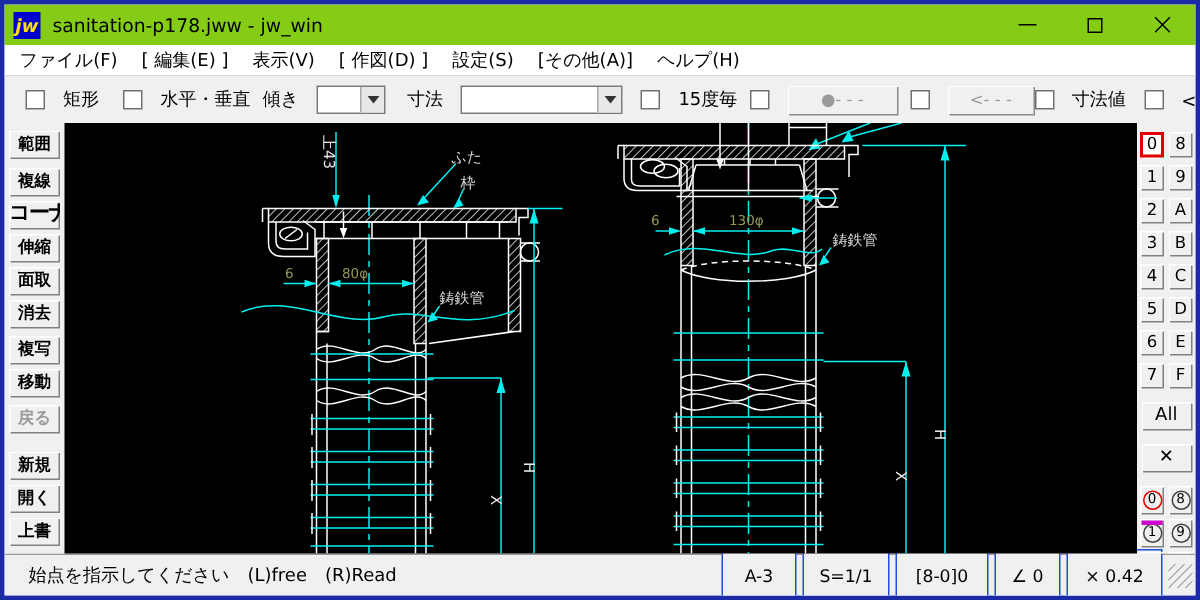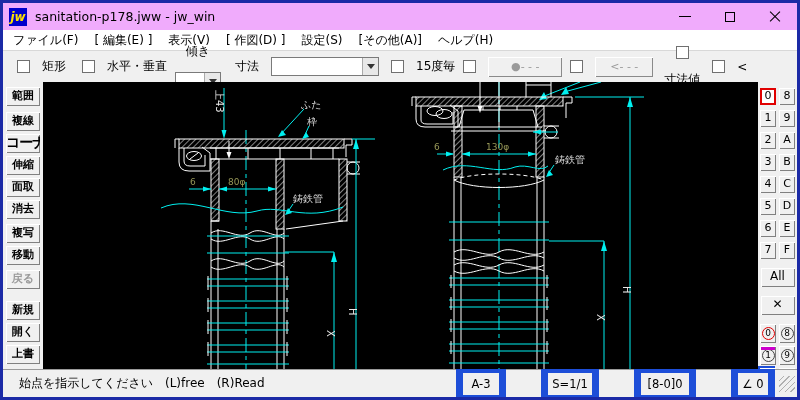--- a/index.html
+++ b/index.html
@@ -1,21 +1,21 @@
 <!DOCTYPE html>
 <html><head>
 <meta charset="utf-8">
 <style>
   html,body{margin:0;padding:0;background:#fff;}
   *{box-sizing:border-box;}
   body{font-family:"DejaVu Sans",sans-serif;}
   .window{width:800px;height:400px;border:3px solid #1b2aa6;background:#f0f0f0;position:relative;overflow:hidden;}
 
   
-  .titlebar{height:27px;background:#f0abfc;display:flex;align-items:center;padding-left:6px;}
+  .titlebar{height:27px;background:#84cc16;display:flex;align-items:center;padding-left:6px;}
   .app-icon{width:18px;height:18px;background:#0000cc;color:#ffe000;font-style:italic;font-weight:bold;
     font-size:12px;display:flex;align-items:center;justify-content:center;margin-right:8px;}
   .title-text{font-size:12.5px;color:#000;flex:1;}
   .win-controls{display:flex;align-items:center;height:100%;}
   .win-btn{width:45px;height:100%;display:flex;align-items:center;justify-content:center;}
   .glyph-min{width:12px;height:0;border-top:1px solid #000;display:block;}
   .glyph-max{width:10px;height:10px;border:1px solid #000;display:block;}
   .glyph-close{position:relative;width:12px;height:12px;display:block;}
   .glyph-close:before,.glyph-close:after{content:"";position:absolute;left:-1px;top:5px;width:14px;height:0;border-top:1px solid #000;}
   .glyph-close:before{transform:rotate(45deg);}
@@ -55,22 +55,22 @@
   .grp-grid{display:grid;grid-template-columns:16px 16px;column-gap:3px;row-gap:3px;justify-content:center;margin-top:9px;}
   .grp-btn{width:16px;height:19px;background:#f0f0f0;box-shadow:inset 1px 1px #ffffff, inset -1px -1px #808080;
     display:flex;align-items:center;justify-content:center;position:relative;}
   .grp-btn .circ{width:13px;height:13px;border:1px solid #444;border-radius:50%;font-size:9px;line-height:11px;text-align:center;color:#000;}
   .grp-btn.sel .circ{border:1.5px solid #e00000;}
   .grp-btn.mag:before{content:"";position:absolute;top:1px;left:1px;right:1px;height:3px;background:#cc00cc;}
 
   
   .statusbar{height:28px;background:#f0f0f0;border-top:1px solid #9a9a9a;display:flex;align-items:center;font-size:12px;}
   .status-msg{flex:1;padding-left:16px;color:#000;white-space:nowrap;overflow:hidden;}
-  .status-cell{height:36px;border:7px solid #1d4ed8;background:#f0f0f0;display:flex;align-items:center;justify-content:center;
-    margin-right:4px;padding:0 6px;font-size:11.5px;color:#000;white-space:nowrap;margin-left:31px;}
+  .status-cell{height:36px;border:1px solid #1d4ed8;background:#f0f0f0;display:flex;align-items:center;justify-content:center;
+    margin-right:4px;padding:0 6px;font-size:11.5px;color:#000;white-space:nowrap;}
   .grip{width:16px;height:16px;margin-right:2px;background:
     repeating-linear-gradient(135deg,transparent 0 3px,#b0b0b0 3px 4px);}
 
   
   .c{stroke:#00f0f0;fill:none;stroke-width:1;}
   .cf{fill:#00f0f0;stroke:none;}
   .w{stroke:#ffffff;fill:none;stroke-width:1;}
   .wf{fill:#ffffff;stroke:none;}
   .cl{stroke:#00f0f0;fill:none;stroke-width:1;stroke-dasharray:14 4 4 4;}
   .ht{fill:url(#hatch);stroke:#ffffff;stroke-width:1;}
@@ -111,21 +111,21 @@
 
   <div class="toolbar">
     <div class="tb-group" style="margin-left:14px;">
       <span class="cb"></span>
       <span class="tb-label">矩形</span>
     </div>
     <div class="tb-group" style="margin-left:16px;align-items:center;">
       <span class="cb"></span>
       <span class="tb-label">水平・垂直</span>
     </div>
-    <div class="tb-group" style="margin-left:8px;flex-direction:column;">
+    <div class="tb-group" style="margin-left:8px;">
       <span class="tb-label">傾き</span>
       <span class="dd" style="width:46px;">
           <span class="dd-arrow"></span>
         </span>
     </div>
     <div class="tb-group" style="margin-left:14px;">
       <span class="tb-label">寸法</span>
       <span class="dd" style="width:108px;">
           <span class="dd-arrow"></span>
         </span>
@@ -135,21 +135,21 @@
       <span class="tb-label">15度毎</span>
     </div>
     <div class="tb-group" style="margin-left:8px;">
       <span class="cb"></span>
       <span class="dis-btn" style="width:74px;">●- - -</span>
     </div>
     <div class="tb-group" style="margin-left:8px;">
       <span class="cb"></span>
       <span class="dis-btn" style="width:58px;">&lt;- - -</span>
     </div>
-    <div class="tb-group" style="margin-left:11px;flex-direction:column;">
+    <div class="tb-group" style="margin-left:0;">
       <span class="cb"></span>
       <span class="tb-label">寸法値</span>
     </div>
     <div class="tb-group" style="margin-left:12px;">
       <span class="cb"></span>
       <span class="tb-label">&lt;</span>
     </div>
   </div>
 
   <div class="main">
@@ -431,16 +431,17 @@
       </div>
     </div>
   </div>
 
   <div class="statusbar">
     <div class="status-msg">始点を指示してください　(L)free　(R)Read</div>
     <div class="status-cell" style="width:50px;">A-3</div>
     <div class="status-cell" style="width:58px;">S=1/1</div>
     <div class="status-cell" style="width:62px;">[8-0]0</div>
     <div class="status-cell" style="width:44px;">∠ 0</div>
+    <div class="status-cell" style="width:64px;">× 0.42</div>
     <div class="grip"></div>
   </div>
 
 </div>
 
 </body></html>

